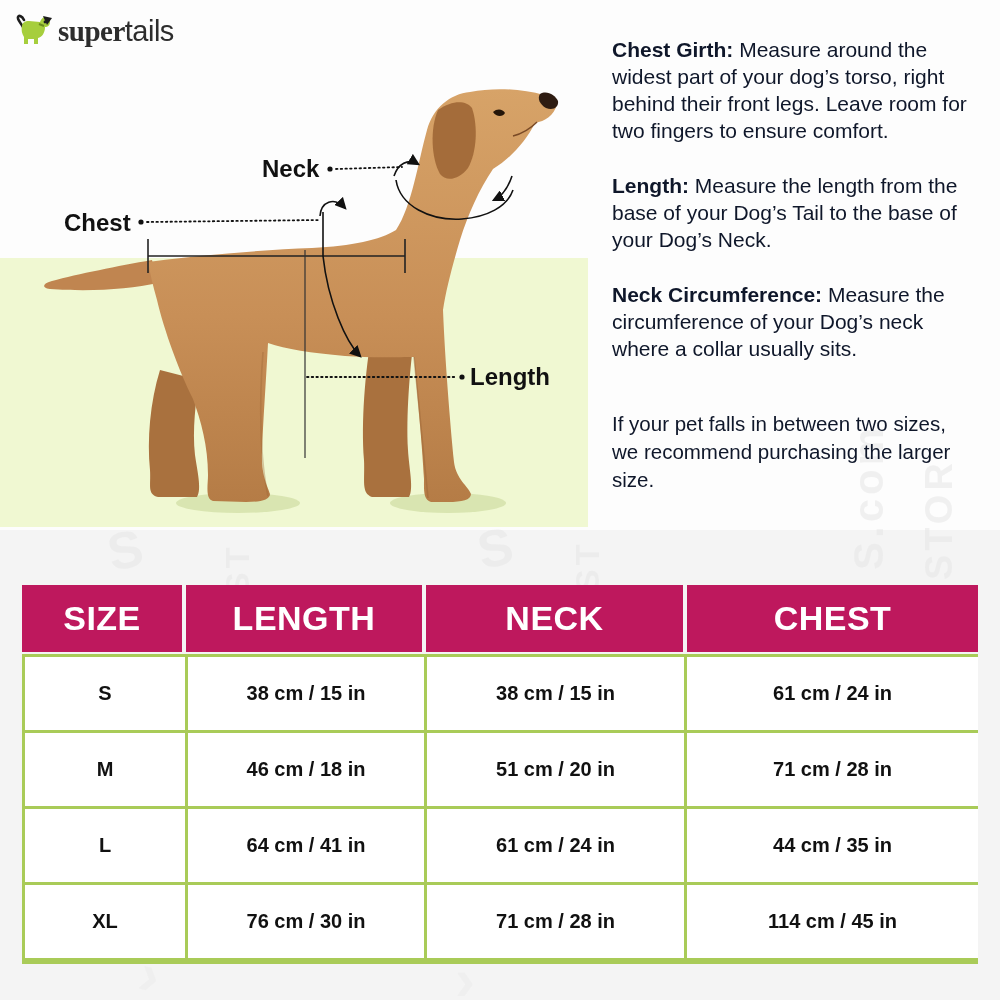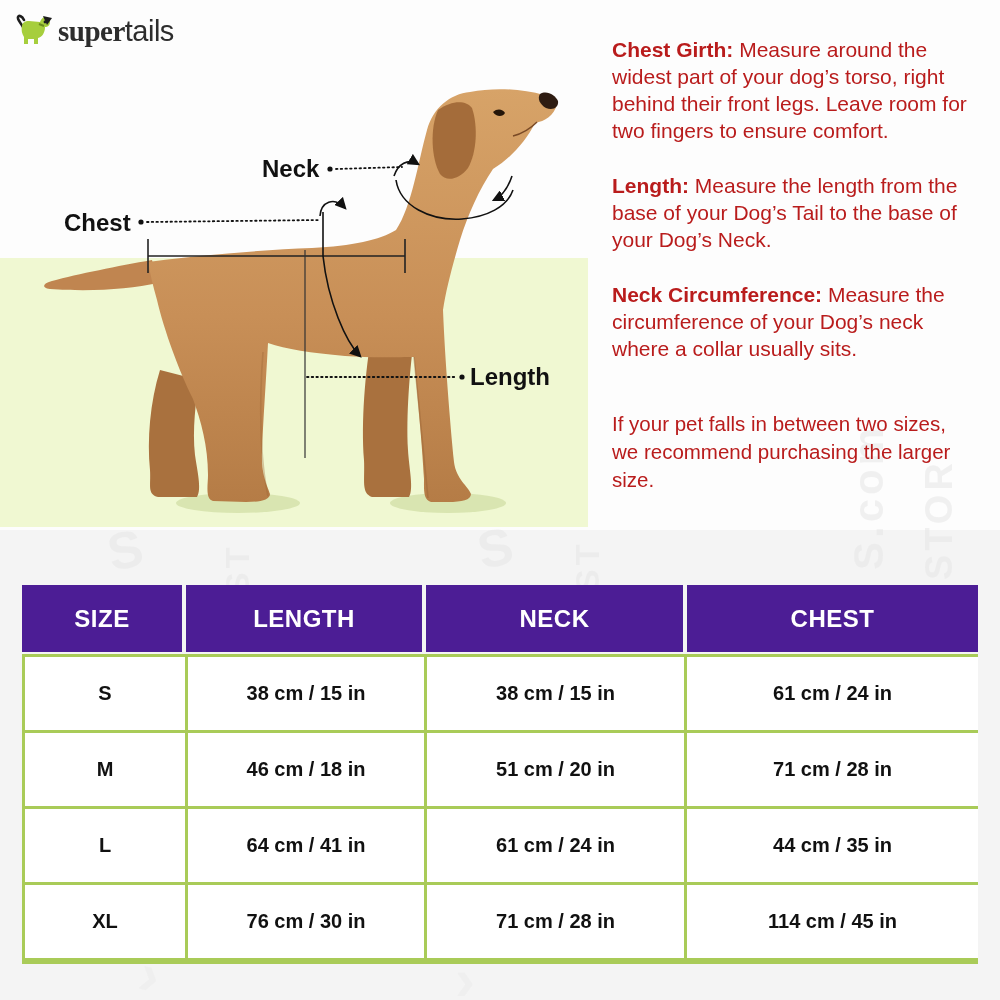--- a/index.html
+++ b/index.html
@@ -16,29 +16,29 @@
   
   .logo{position:absolute;left:14px;top:10px;display:flex;align-items:center;gap:4px;}
   .logo-text{font-size:29px;color:#2d2d2d;letter-spacing:-.5px;}
   .logo-text .b{font-weight:700;font-family:Liberation Serif, serif;}
   .logo-text .l{font-weight:300;}
 
   
   .diag-label{position:absolute;font-weight:700;color:#111;font-size:24px;}
 
   
-  .info{position:absolute;left:612px;top:36px;width:356px;color:#b91c1c;}
+  .info{position:absolute;left:612px;top:36px;width:356px;color:#0f172a;}
   .info p{margin:0 0 28px 0;font-size:21px;line-height:27px;}
   .info p b{font-weight:700;}
   .info .note{font-size:20.5px;line-height:28px;margin-top:48px;}
 
   
   .size-table{position:absolute;left:22px;top:585px;width:956px;}
   .st-head{display:grid;grid-template-columns:160px 236px 257px 291px;column-gap:4px;height:67px;}
-  .st-head .hcell{background:#4c1d95;color:#fff;font-weight:700;font-size:24px;letter-spacing:.5px;
+  .st-head .hcell{background:#be185d;color:#fff;font-weight:700;font-size:34px;letter-spacing:.5px;
      display:flex;align-items:center;justify-content:center;}
   .st-body{margin-top:2px;display:grid;grid-template-columns:160px 236px 257px 291px;
      grid-auto-rows:73px;gap:3px;background:#a9cb58;border:3px solid #a9cb58;border-bottom:6px solid #a9cb58;}
   .st-body .cell{background:#fff;display:flex;align-items:center;justify-content:center;
      font-weight:700;font-size:20px;color:#111;}
 </style>
 </head>
 <body>
 
 <div class="canvas">

